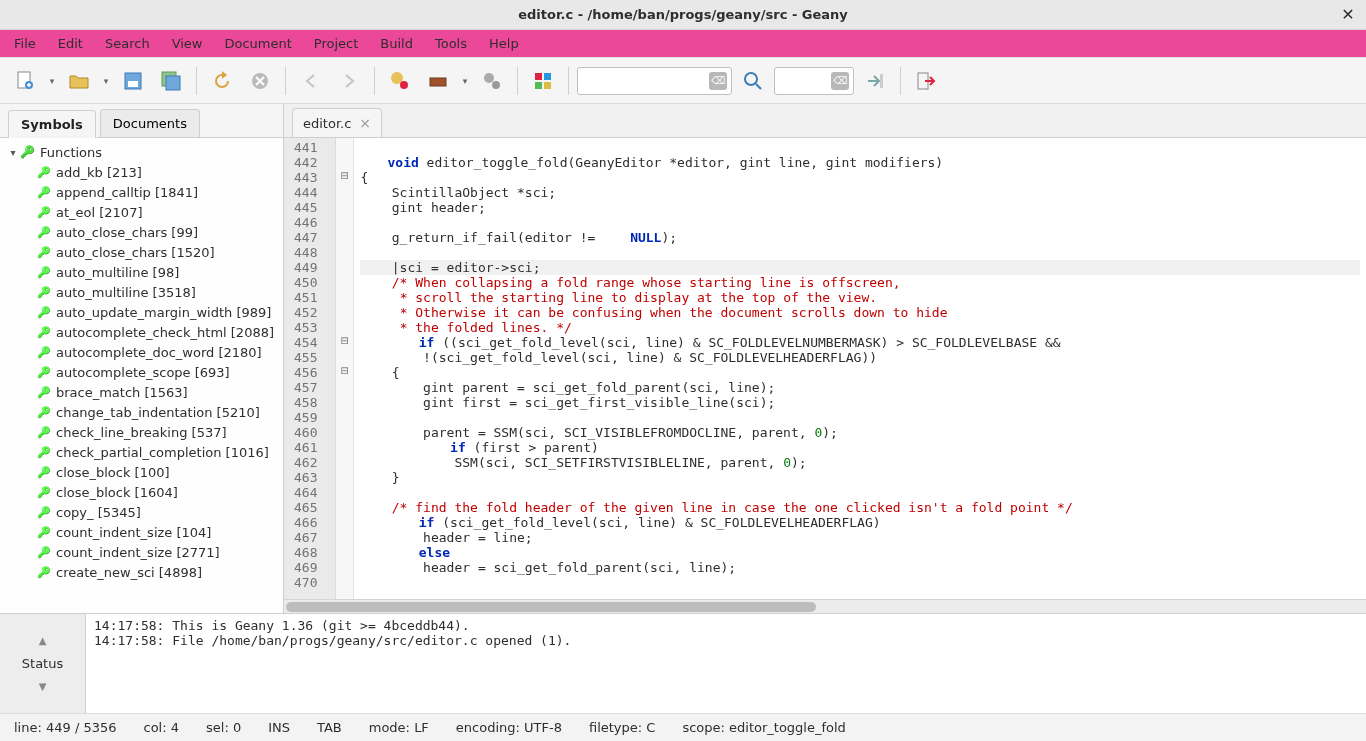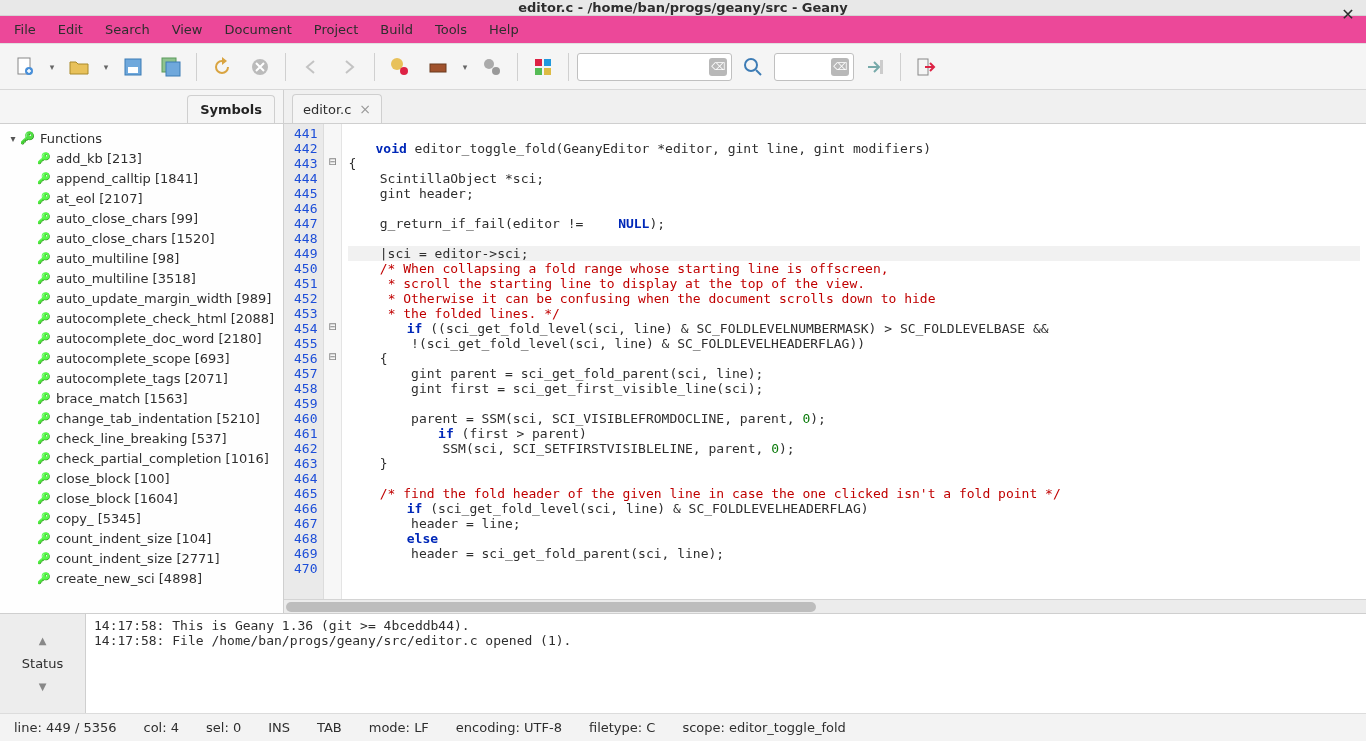--- a/index.html
+++ b/index.html
@@ -9,21 +9,21 @@
   background: #f5f5f5;
   color: #2e2e2e;
   width: 1366px;
   height: 741px;
   display: flex;
   flex-direction: column;
   overflow: hidden;
 }
 
 .titlebar {
-  height: 16px;
+  height: 30px;
   background: #e8e8e8;
   border-bottom: 1px solid #d4d4d4;
   display: flex;
   align-items: center;
   justify-content: center;
   position: relative;
 }
 .titlebar .title { font-weight: bold; font-size: 13px; }
 .titlebar .close-x {
   position: absolute; right: 8px; top: 4px;
@@ -91,21 +91,20 @@
   display:flex;
   flex-direction:column;
 }
 .side-tabs {
   height: 34px;
   display:flex;
   align-items:flex-end;
   padding:4px 8px 0 8px;
   gap:4px;
   border-bottom:1px solid #cfcfcf;
-  flex-direction:column;
 }
 .side-tab {
   padding: 6px 12px;
   background:#ebebeb;
   border:1px solid #cfcfcf;
   border-bottom:none;
   border-radius:4px 4px 0 0;
   color:#000000;
   cursor:pointer;
 }
@@ -158,23 +157,23 @@
   display:flex;
   background:#fff;
   min-height:0;
   position:relative;
   font-family: "DejaVu Sans Mono","Liberation Mono",monospace;
   font-size: 13px;
   line-height: 15px;
 }
 .gutter-nums {
   background:#eaeaea;
-  color:#1d4ed8;
+  color:#737373;
   text-align:right;
-  padding: 2px 6px 2px 10px;
+  padding: 2px 18px 2px 10px;
   border-right:1px solid #dcdcdc;
 }
 .gutter-fold {
   width:18px;
   background:#f7f7f7;
   border-right:1px solid #e4e4e4;
   color:#888;
   text-align:center;
 }
 .gutter-fold .fm { cursor:pointer; }
@@ -413,24 +412,20 @@
           <span class="tree-icon fn"></span>
           <span>autocomplete_check_html [2088]</span>
         </div>
         <div class="tree-row tree-child">
           <span class="tree-icon fn"></span>
           <span>autocomplete_doc_word [2180]</span>
         </div>
         <div class="tree-row tree-child">
           <span class="tree-icon fn"></span>
           <span>autocomplete_scope [693]</span>
-        </div>
-        <div class="tree-row tree-child">
-          <span class="tree-icon fn"></span>
-          <span>autocomplete_tags [2071]</span>
         </div>
         <div class="tree-row tree-child">
           <span class="tree-icon fn"></span>
           <span>brace_match [1563]</span>
         </div>
         <div class="tree-row tree-child">
           <span class="tree-icon fn"></span>
           <span>change_tab_indentation [5210]</span>
         </div>
         <div class="tree-row tree-child">

